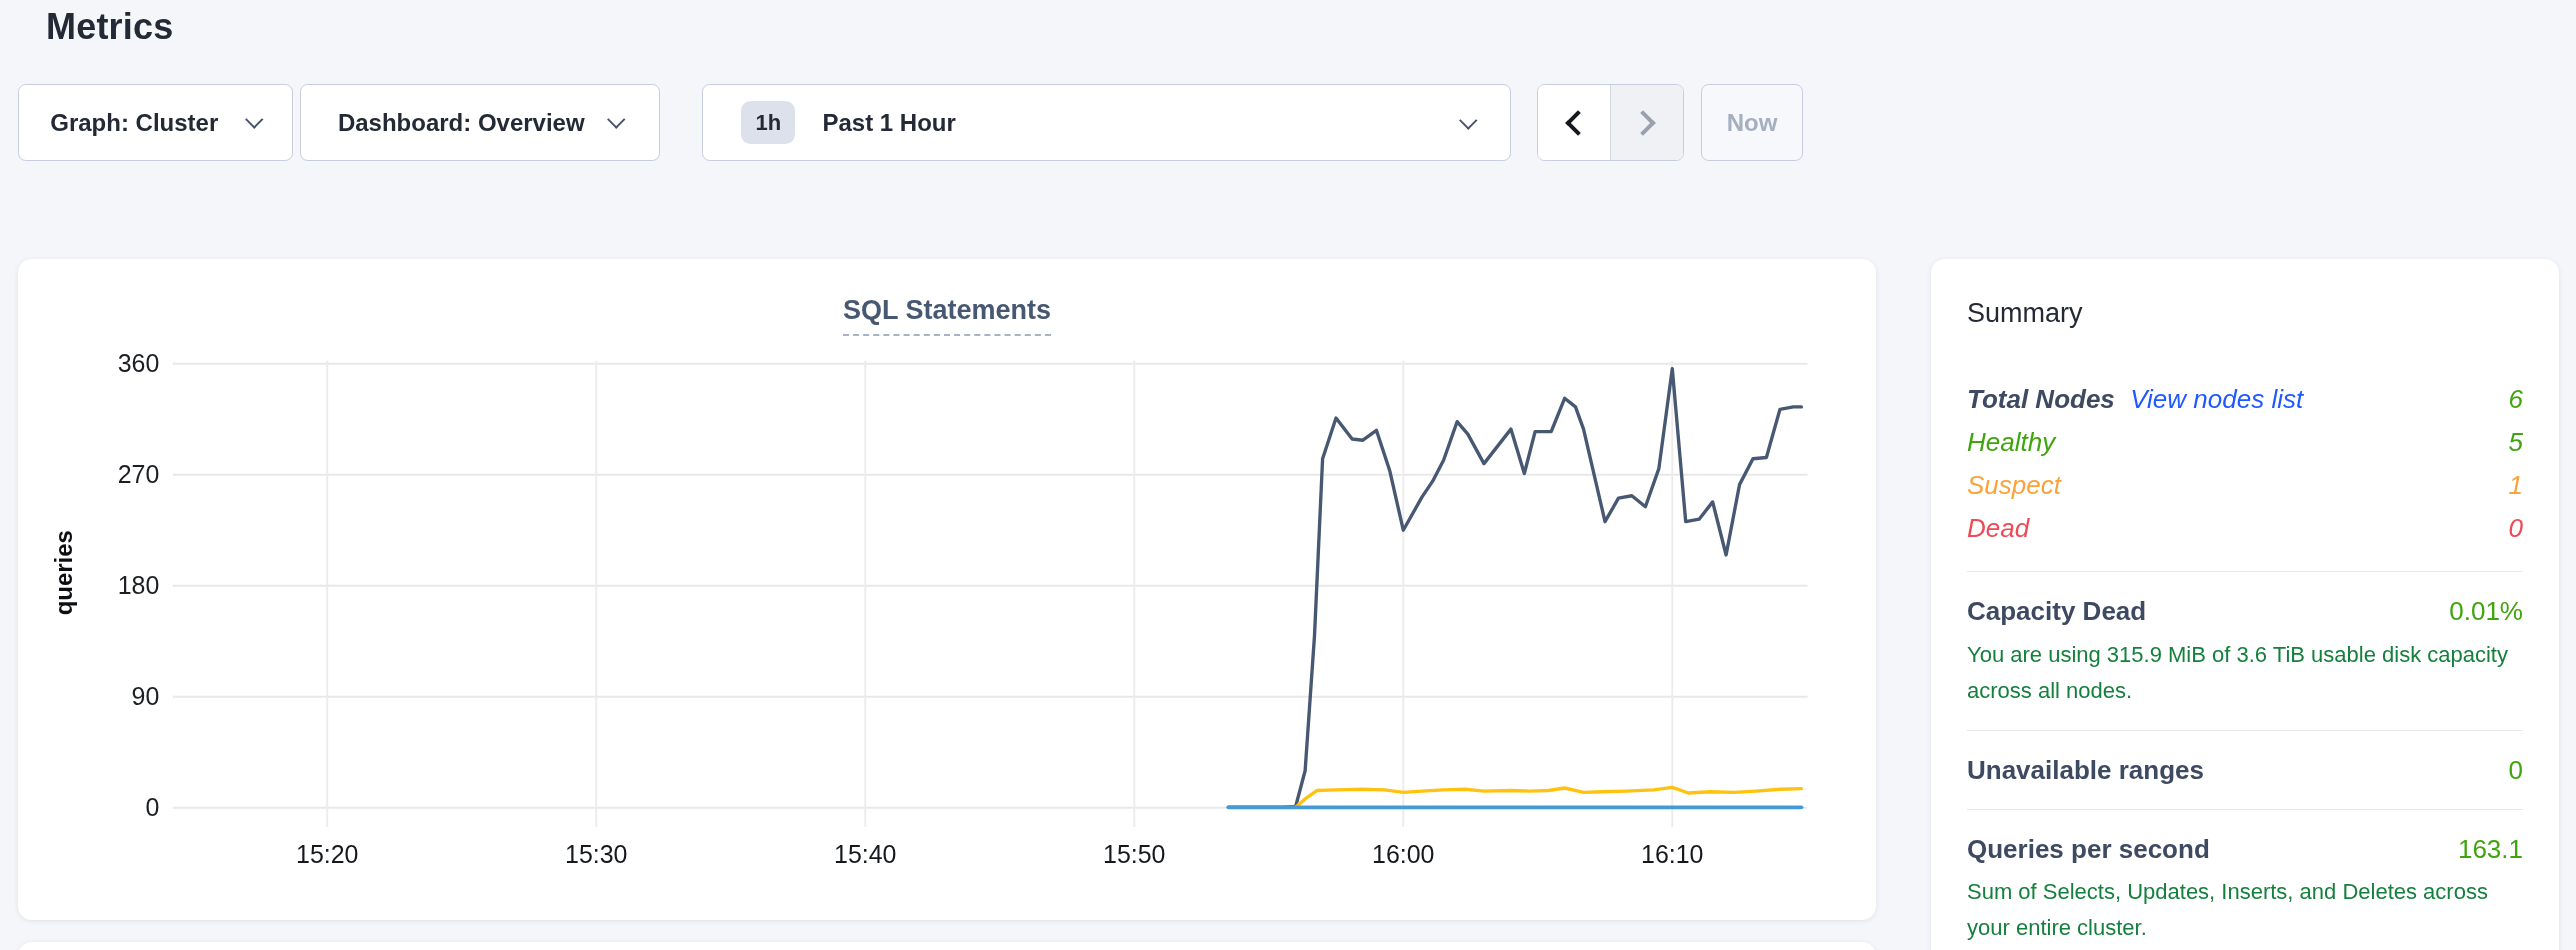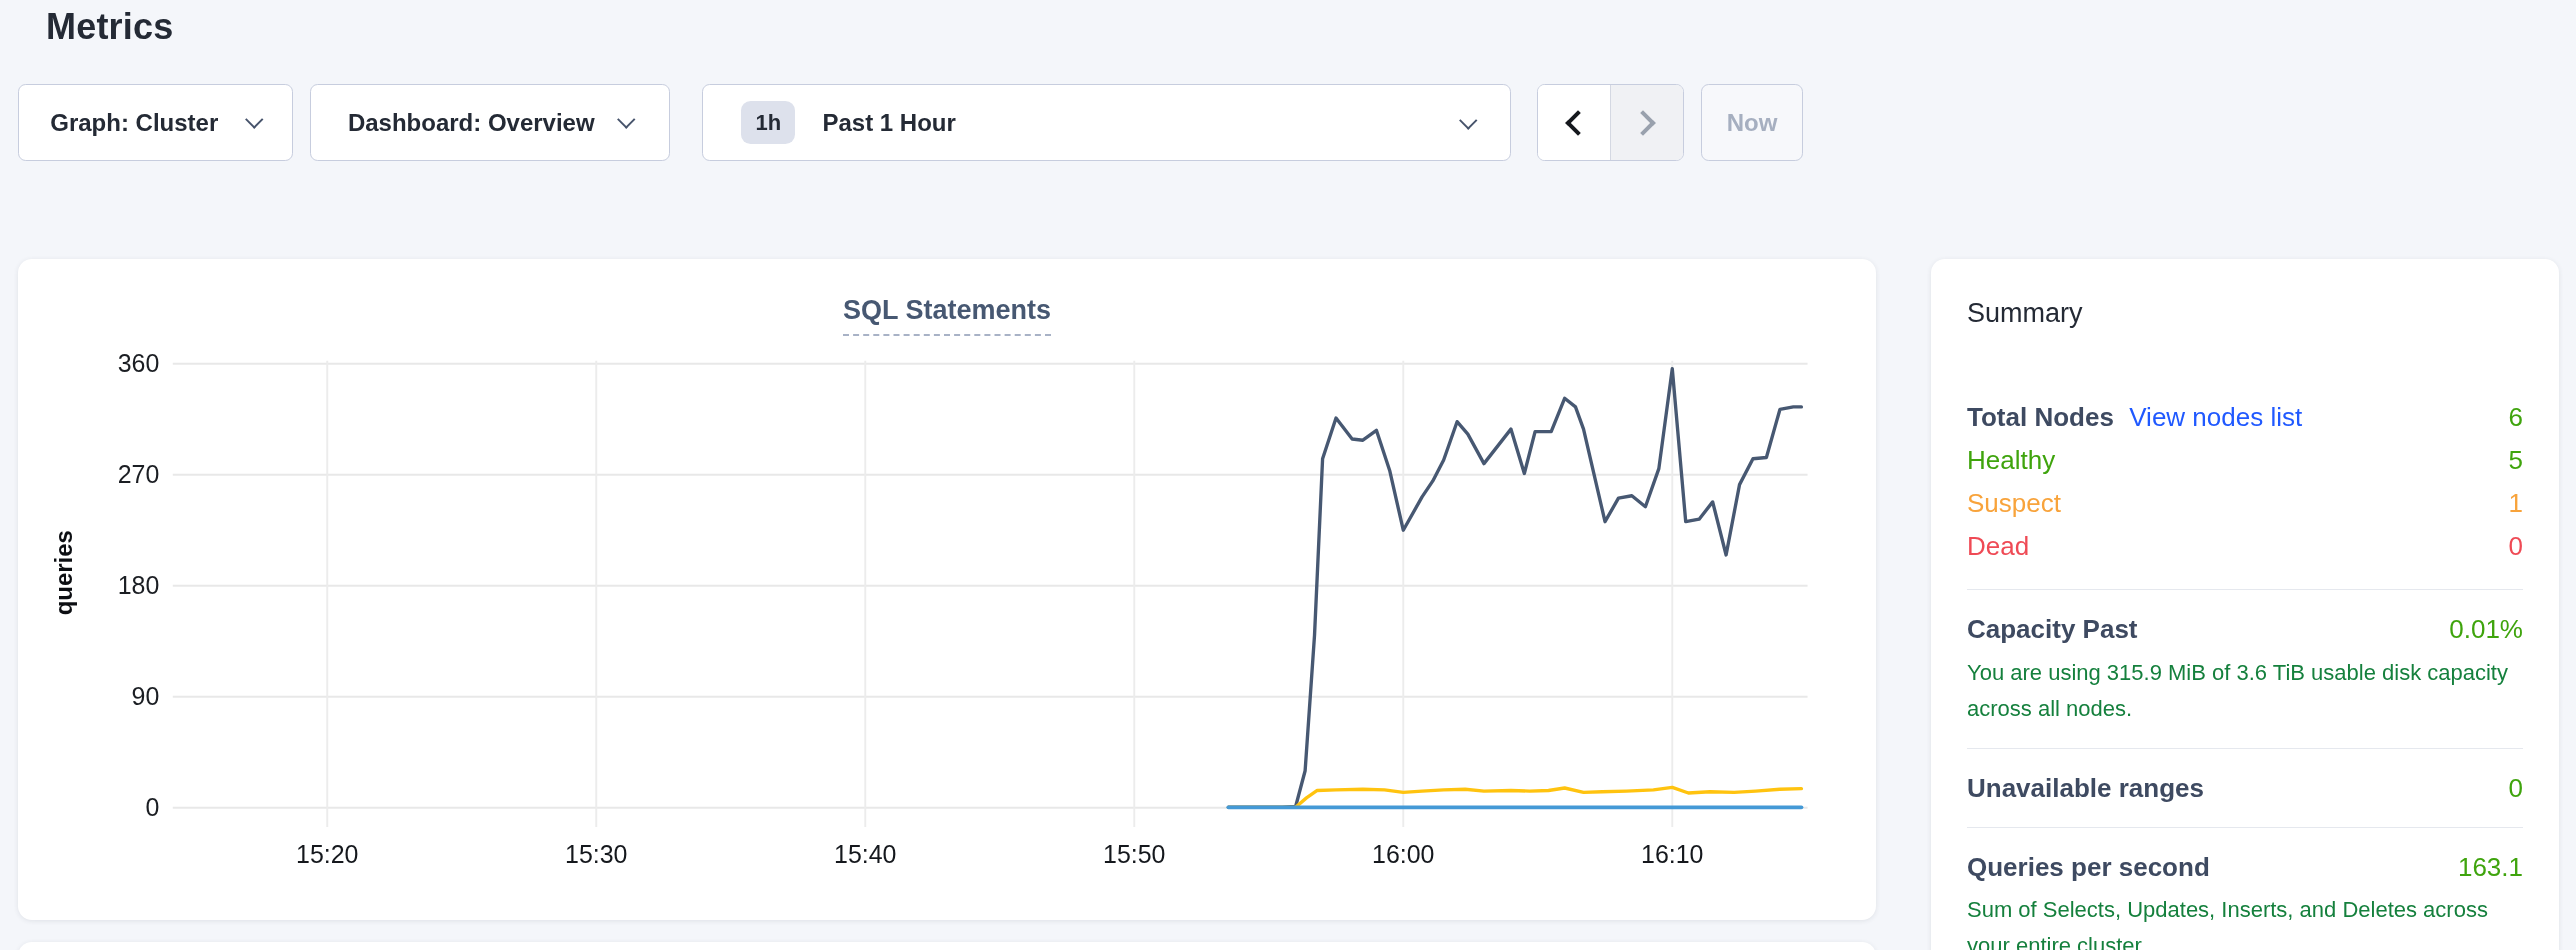--- a/index.html
+++ b/index.html
@@ -26,21 +26,21 @@
     display: flex; align-items: center;
     cursor: pointer;
   }
   .btn-label { font-size: 24px; font-weight: 600; color: #242a35; }
   .chev {
     display: inline-block; width: 12.5px; height: 12.5px;
     border-right: 2.9px solid #46536b; border-bottom: 2.9px solid #46536b;
     transform: rotate(45deg); margin-top: -5.8px;
   }
   .dd-graph { left: 18px; width: 275px; justify-content: center; gap: 30px; }
-  .dd-dashboard { left: 310px; width: 360px; justify-content: center; gap: 25px; }
+  .dd-dashboard { left: 300px; width: 360px; justify-content: center; gap: 25px; }
   .time-selector { left: 702px; width: 809px; padding-left: 38px; }
   .time-badge {
     background: #dde1ec; color: #242a35;
     font-size: 22px; font-weight: 700;
     padding: 8.6px 14.4px; border-radius: 9.6px;
     margin-right: 27px;
   }
   .time-label { font-size: 24px; font-weight: 600; color: #242a35; }
   .time-selector .chev { position: absolute; right: 36px; top: 35px; }
   .pager {
@@ -75,21 +75,21 @@
   .chart-title-wrap { position: absolute; top: 36px; left: 0; width: 100%; text-align: center; }
   .chart-title {
     font-size: 27px; font-weight: 700; color: #475872;
     border-bottom: 2.9px dashed #a8b2c6; padding-bottom: 8.6px;
     cursor: help;
   }
   .chart-svg { position: absolute; left: 0; top: 0; }
   
   .summary-card { left: 1931px; top: 259px; width: 628px; height: 749px; padding: 38px 36px; }
   .summary-title { text-align: left; font-size: 27px; font-weight: 400; color: #242a35; line-height: 33px; }
-  .summary-rows { margin-top: 66px; }
+  .summary-rows { margin-top: 48px; font-style: italic; }
   .srow { display: flex; align-items: center; height: 43px; font-size: 26px; }
   .srow .spacer { flex: 1; }
   .srow-label-strong { font-weight: 700; color: #3e4a61; }
   .view-link { color: #2059ff; margin-left: 15.4px; cursor: pointer; font-weight: 400; }
   .green  { color: #3fa40d; }
   .orange { color: #f8a33b; }
   .red    { color: #ef4a55; }
   .divider { border-top: 1.9px solid #e5e8ee; margin: 21px 0; }
   .section-head { display: flex; align-items: center; font-size: 26px; line-height: 36px; margin-top: 19px; }
   .section-head .label { font-weight: 700; color: #3e4a61; }
@@ -189,21 +189,21 @@
       <span class="red">Dead</span>
       <span class="spacer"></span>
       <span class="red">0</span>
     </div>
   </div>
 
   <div class="divider"></div>
 
   <div>
     <div class="section-head">
-      <span class="label">Capacity Past</span>
+      <span class="label">Capacity Dead</span>
       <span class="spacer"></span>
       <span class="green">0.01%</span>
     </div>
     <div class="section-desc">You are using 315.9 MiB of 3.6 TiB usable disk capacity across all nodes.</div>
   </div>
 
   <div class="divider"></div>
 
   <div>
     <div class="section-head">

